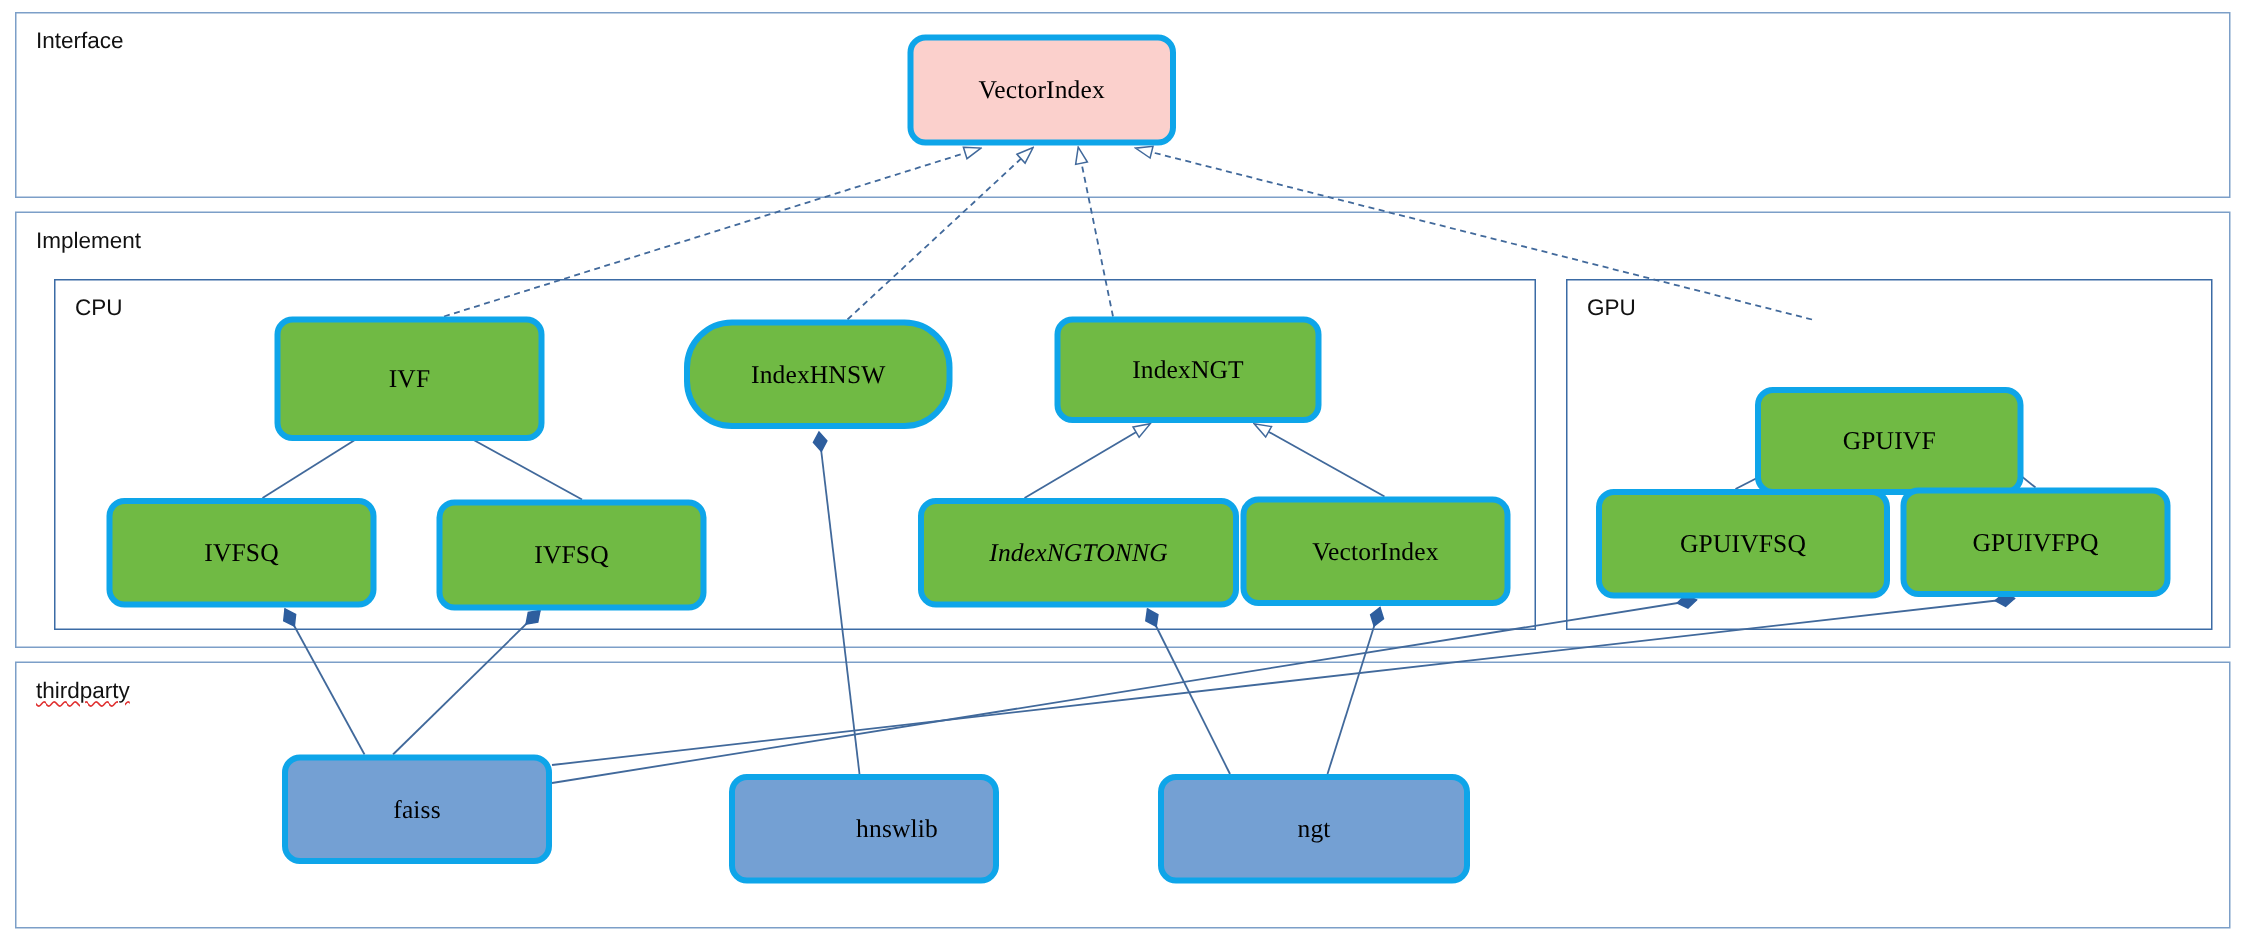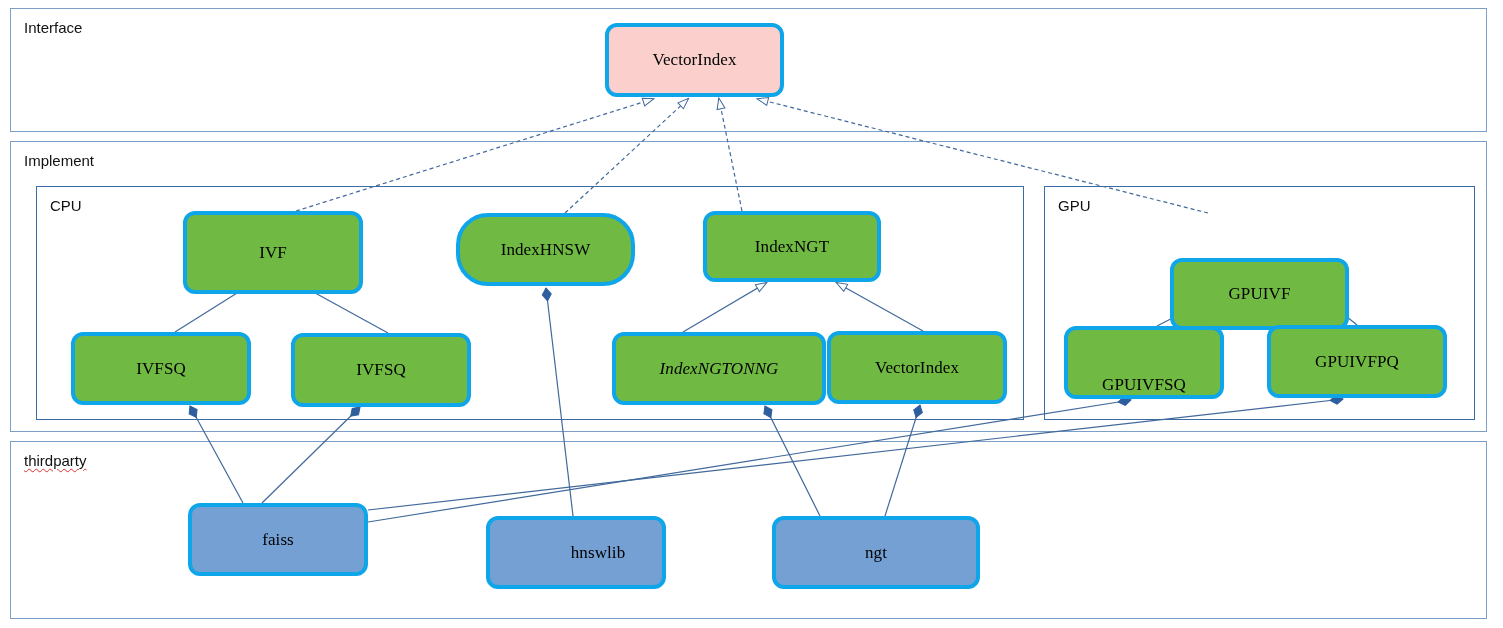--- a/index.html
+++ b/index.html
@@ -135,21 +135,21 @@
       </div>
       <div class="node green" style="left: 291px; top: 333px; width: 180px; height: 74px;">
         <span>IVFSQ</span>
       </div>
       <div class="node green" style="left: 612px; top: 332px; width: 214px; height: 73px; font-style: italic;">
         <span>IndexNGTONNG</span>
       </div>
       <div class="node green" style="left: 827px; top: 331px; width: 180px; height: 73px;">
         <span>VectorIndex</span>
       </div>
-      <div class="node green" style="left: 1064px; top: 326px; width: 160px; height: 73px; align-items: flex-end;">
+      <div class="node green" style="left: 1064px; top: 326px; width: 196px; height: 73px;">
         <span>GPUIVFSQ</span>
       </div>
       <div class="node green" style="left: 1267px; top: 325px; width: 180px; height: 73px;">
         <span>GPUIVFPQ</span>
       </div>
       <div class="node blue" style="left: 188px; top: 503px; width: 180px; height: 73px;">
         <span>faiss</span>
       </div>
       <div class="node blue" style="left: 486px; top: 516px; width: 180px; height: 73px; padding-left: 44px;">
         <span>hnswlib</span>

